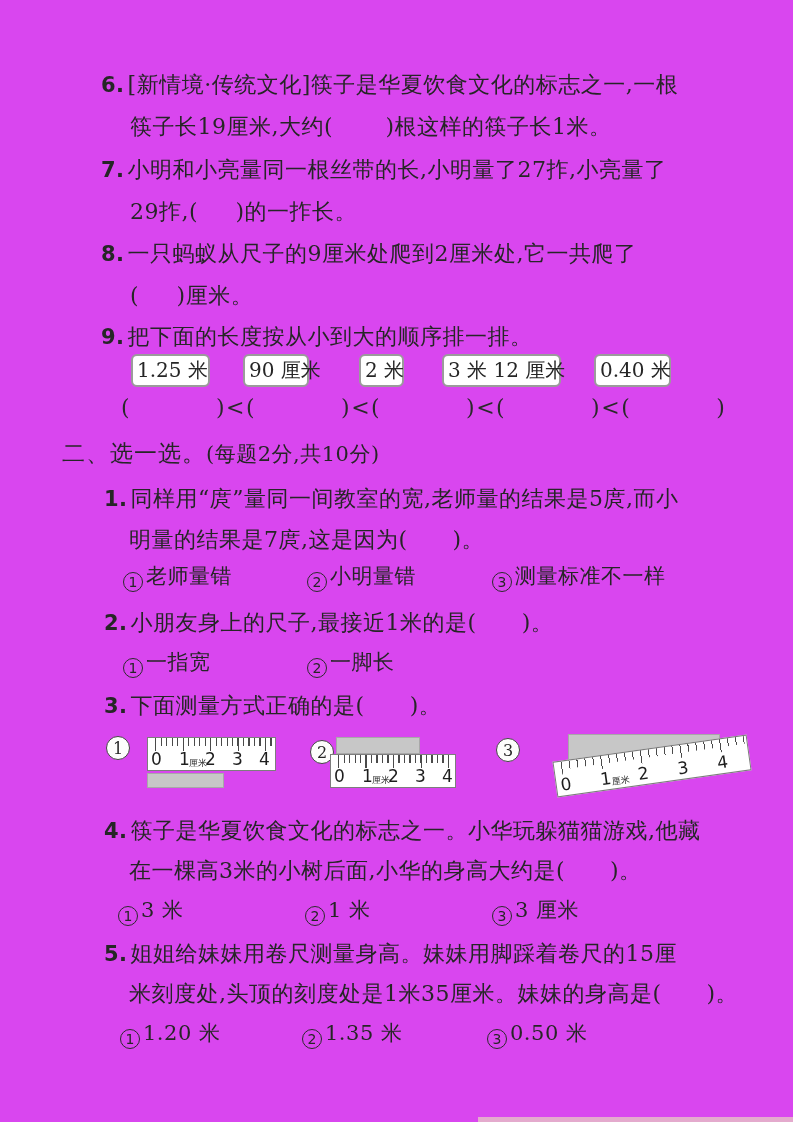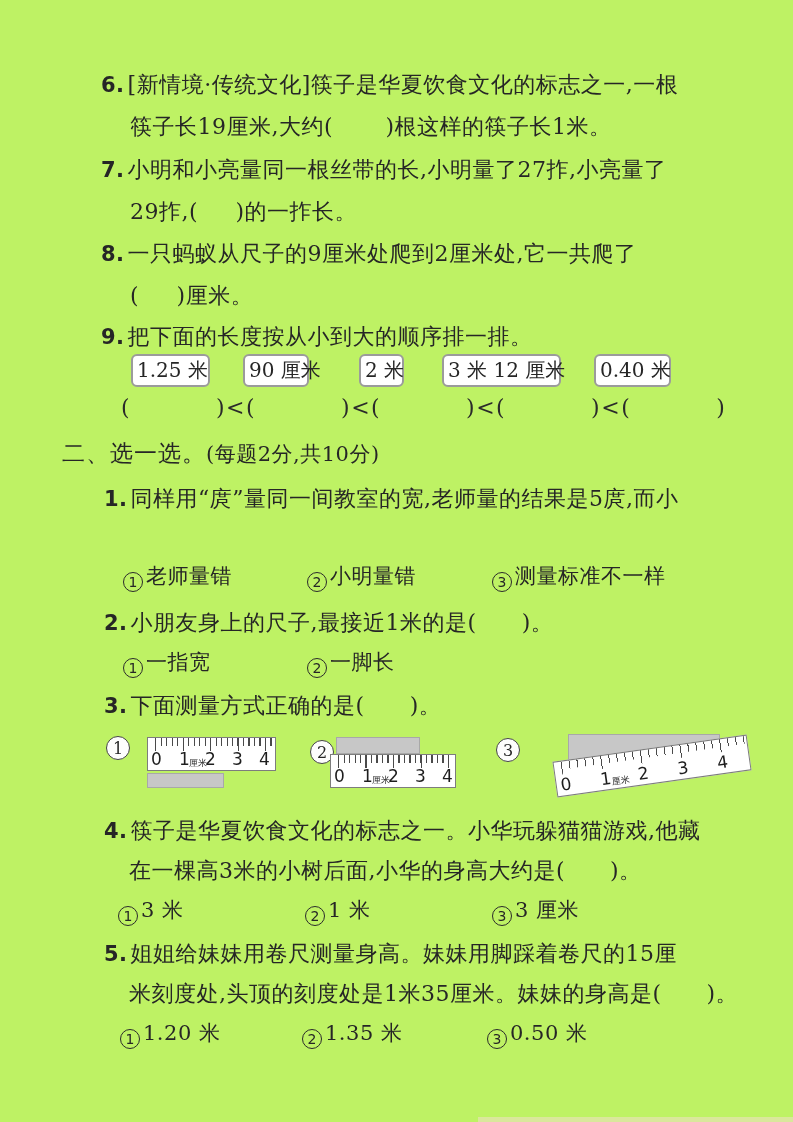--- a/index.html
+++ b/index.html
@@ -1,17 +1,17 @@
 <!DOCTYPE html>
 <html><head>
 <meta charset="utf-8">
 <style>
   html,body{margin:0;padding:0;}
   .page{
-    position:relative;width:793px;height:1122px;background:#bef264;
+    position:relative;width:793px;height:1122px;background:#d946ef;
     font-family:"DejaVu Serif",serif;color:#262626;overflow:hidden;
   }
   .t{position:absolute;font-size:22px;white-space:pre;letter-spacing:0.5px;line-height:26px;}
   .qnum{font-weight:bold;font-family:"DejaVu Sans",sans-serif;font-size:21px;margin-right:3px;}
   .sec-title{font-weight:normal;font-size:23px;letter-spacing:1px;}
   .sec-note{font-size:21px;font-weight:normal;}
   .card{
     position:absolute;border:2px solid #9b9b9b;border-radius:6px;background:#fff;
     font-size:20px;text-align:center;line-height:27px;padding:1px 4px;box-sizing:border-box;
     white-space:pre;
@@ -72,20 +72,21 @@
   <div class="card" style="left:243px;top:354px;width:66px">90 厘米</div>
   <div class="card" style="left:359px;top:354px;width:45px">2 米</div>
   <div class="card" style="left:442px;top:354px;width:119px">3 米 12 厘米</div>
   <div class="card" style="left:594px;top:354px;width:77px">0.40 米</div>
 
   <div class="compare" style="left:121px;top:395px">(          )&lt;(          )&lt;(          )&lt;(          )&lt;(          )</div>
 
   <div class="t" style="left:62px;top:440px"><span class="sec-title">二、选一选。</span><span class="sec-note">(每题2分,共10分)</span></div>
 
   <div class="t" style="left:104px;top:486px"><span class="qnum">1.</span><span>同样用“庹”量同一间教室的宽,老师量的结果是5庹,而小</span></div>
+  <div class="t" style="left:129px;top:527px"><span>明量的结果是7庹,这是因为(      )。</span></div>
   <span class="opt" style="left:123px;top:562px"><span class="circ">1</span><span class="olabel">老师量错</span></span>
   <span class="opt" style="left:307px;top:562px"><span class="circ">2</span><span class="olabel">小明量错</span></span>
   <span class="opt" style="left:492px;top:562px"><span class="circ">3</span><span class="olabel">测量标准不一样</span></span>
 
   <div class="t" style="left:104px;top:610px"><span class="qnum">2.</span><span>小朋友身上的尺子,最接近1米的是(      )。</span></div>
   <span class="opt" style="left:123px;top:648px"><span class="circ">1</span><span class="olabel">一指宽</span></span>
   <span class="opt" style="left:307px;top:648px"><span class="circ">2</span><span class="olabel">一脚长</span></span>
 
   <div class="t" style="left:104px;top:693px"><span class="qnum">3.</span><span>下面测量方式正确的是(      )。</span></div>
 

